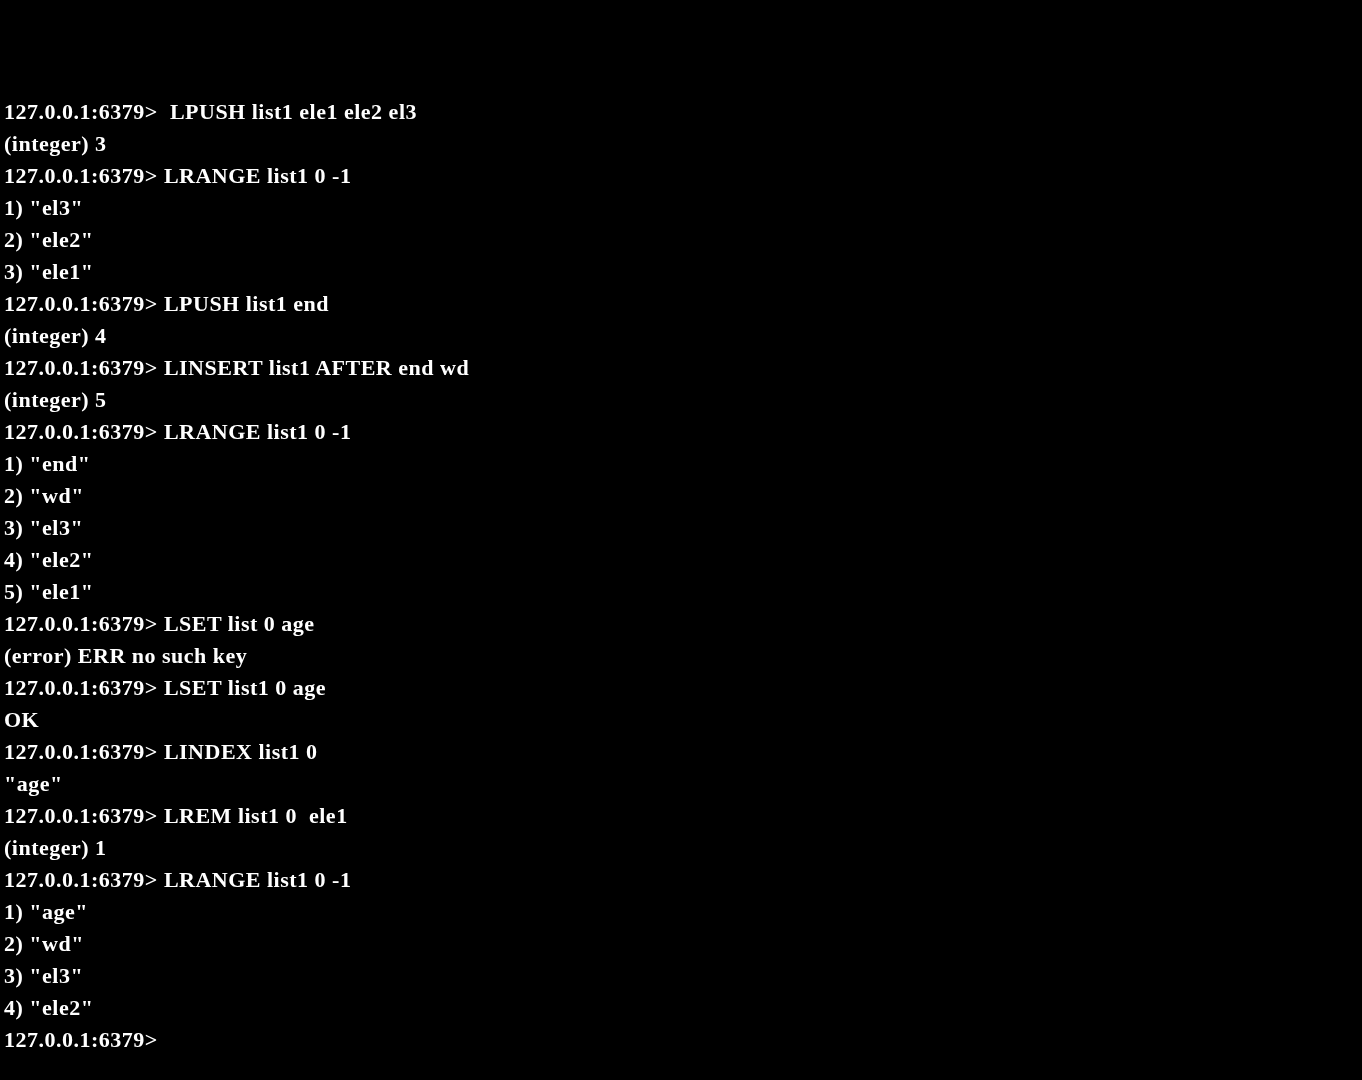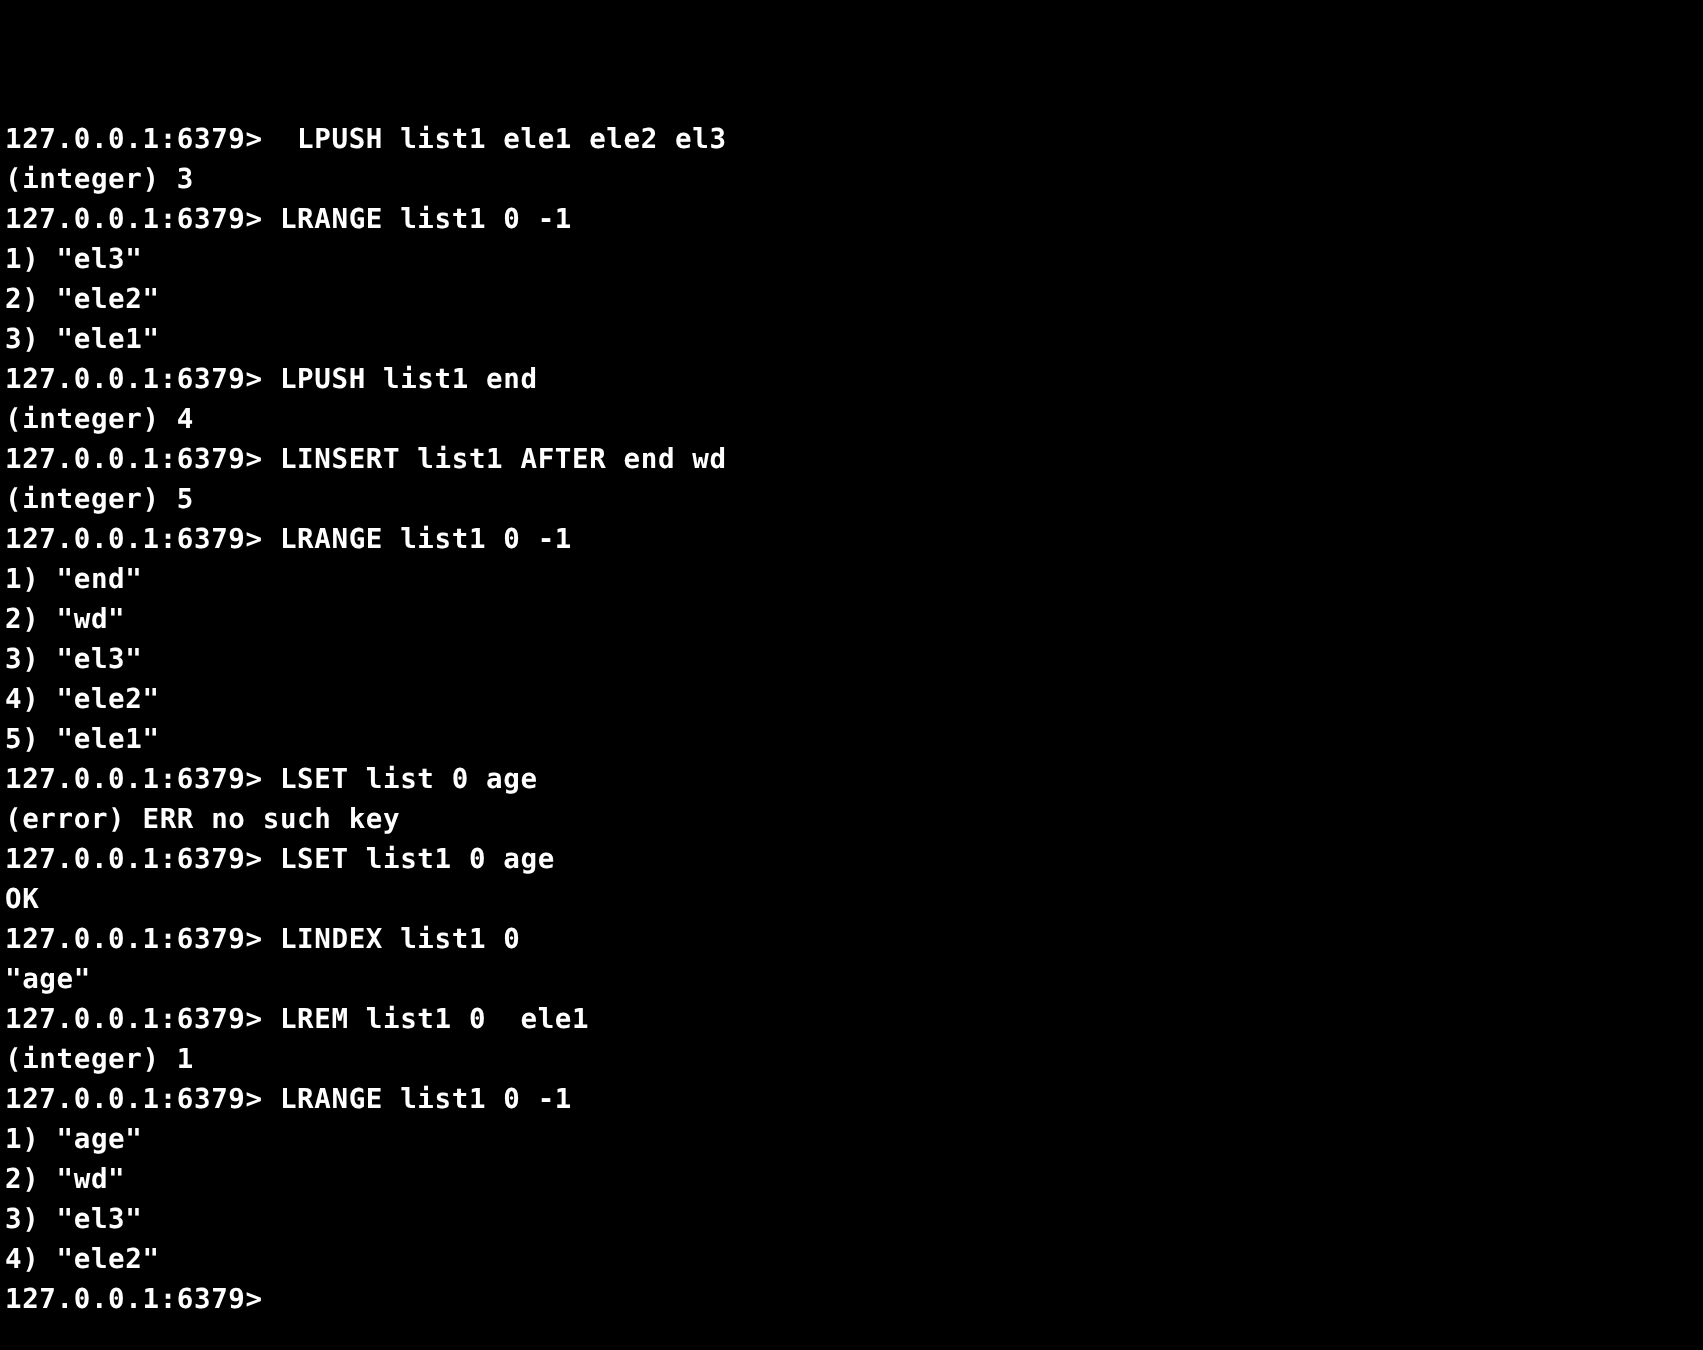--- a/index.html
+++ b/index.html
@@ -11,21 +11,21 @@
       margin: 0;
       padding: 0 4px;
       line-height: 32px;
       letter-spacing: 0.5px;
       white-space: pre;
       width: 1362px;
       height: 1080px;
       box-sizing: border-box;
       overflow: hidden;
     }
-    .line { white-space: pre; }
+    .line { white-space: pre; font-family: Liberation Serif, serif; }
     .prompt, .cmd, .out { display: inline; }
   </style>
 </head>
 <body>
 
 
 <div id="terminal"><div class="line"><span class="prompt">127.0.0.1:6379&gt;</span><span class="cmd">  LPUSH list1 ele1 ele2 el3</span></div><div class="line"><span class="out">(integer) 3</span></div><div class="line"><span class="prompt">127.0.0.1:6379&gt;</span><span class="cmd"> LRANGE list1 0 -1</span></div><div class="line"><span class="out">1) "el3"</span></div><div class="line"><span class="out">2) "ele2"</span></div><div class="line"><span class="out">3) "ele1"</span></div><div class="line"><span class="prompt">127.0.0.1:6379&gt;</span><span class="cmd"> LPUSH list1 end</span></div><div class="line"><span class="out">(integer) 4</span></div><div class="line"><span class="prompt">127.0.0.1:6379&gt;</span><span class="cmd"> LINSERT list1 AFTER end wd</span></div><div class="line"><span class="out">(integer) 5</span></div><div class="line"><span class="prompt">127.0.0.1:6379&gt;</span><span class="cmd"> LRANGE list1 0 -1</span></div><div class="line"><span class="out">1) "end"</span></div><div class="line"><span class="out">2) "wd"</span></div><div class="line"><span class="out">3) "el3"</span></div><div class="line"><span class="out">4) "ele2"</span></div><div class="line"><span class="out">5) "ele1"</span></div><div class="line"><span class="prompt">127.0.0.1:6379&gt;</span><span class="cmd"> LSET list 0 age</span></div><div class="line"><span class="out">(error) ERR no such key</span></div><div class="line"><span class="prompt">127.0.0.1:6379&gt;</span><span class="cmd"> LSET list1 0 age</span></div><div class="line"><span class="out">OK</span></div><div class="line"><span class="prompt">127.0.0.1:6379&gt;</span><span class="cmd"> LINDEX list1 0</span></div><div class="line"><span class="out">"age"</span></div><div class="line"><span class="prompt">127.0.0.1:6379&gt;</span><span class="cmd"> LREM list1 0  ele1</span></div><div class="line"><span class="out">(integer) 1</span></div><div class="line"><span class="prompt">127.0.0.1:6379&gt;</span><span class="cmd"> LRANGE list1 0 -1</span></div><div class="line"><span class="out">1) "age"</span></div><div class="line"><span class="out">2) "wd"</span></div><div class="line"><span class="out">3) "el3"</span></div><div class="line"><span class="out">4) "ele2"</span></div><div class="line"><span class="prompt">127.0.0.1:6379&gt;</span><span class="cmd"> </span></div></div>
 
 
 

